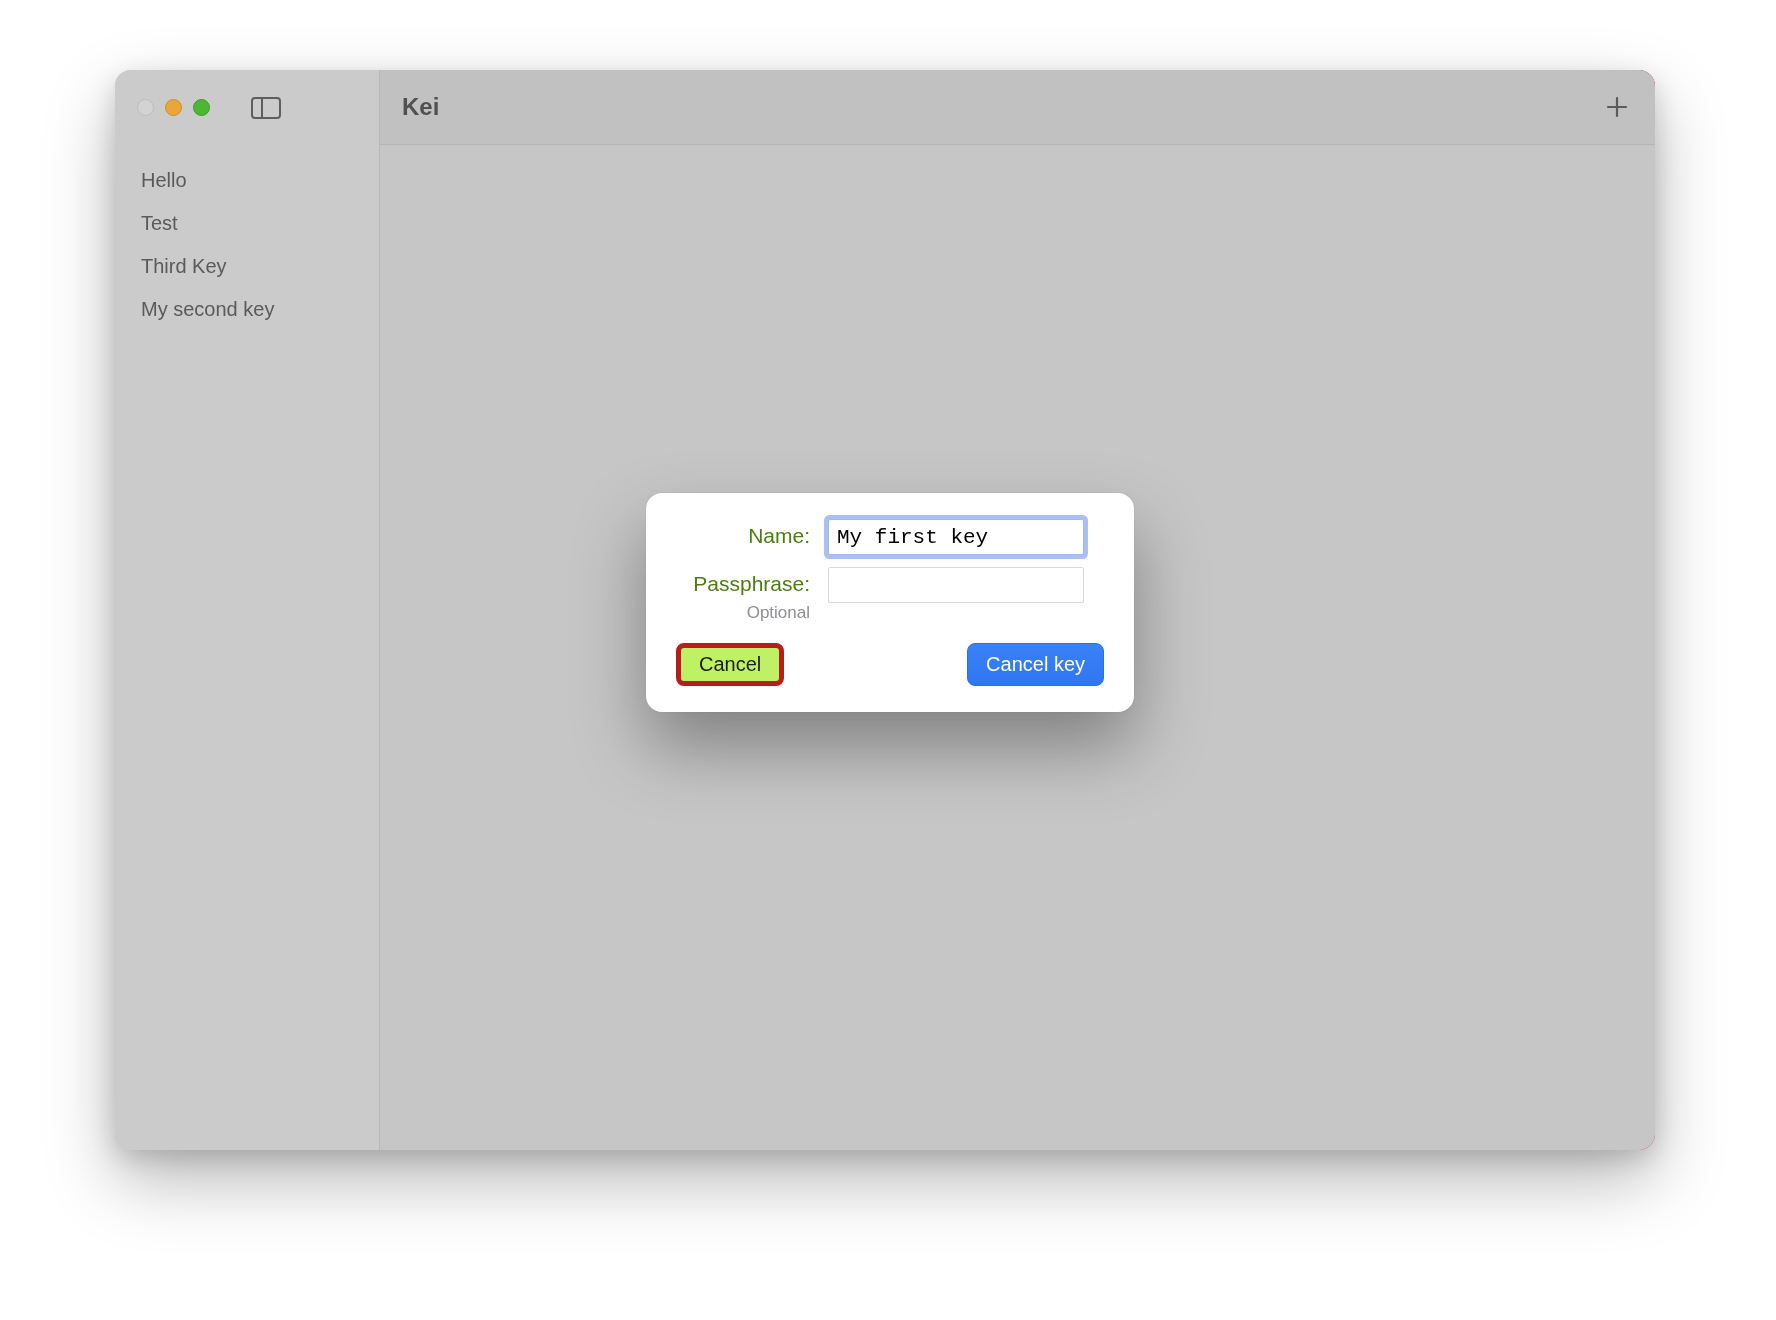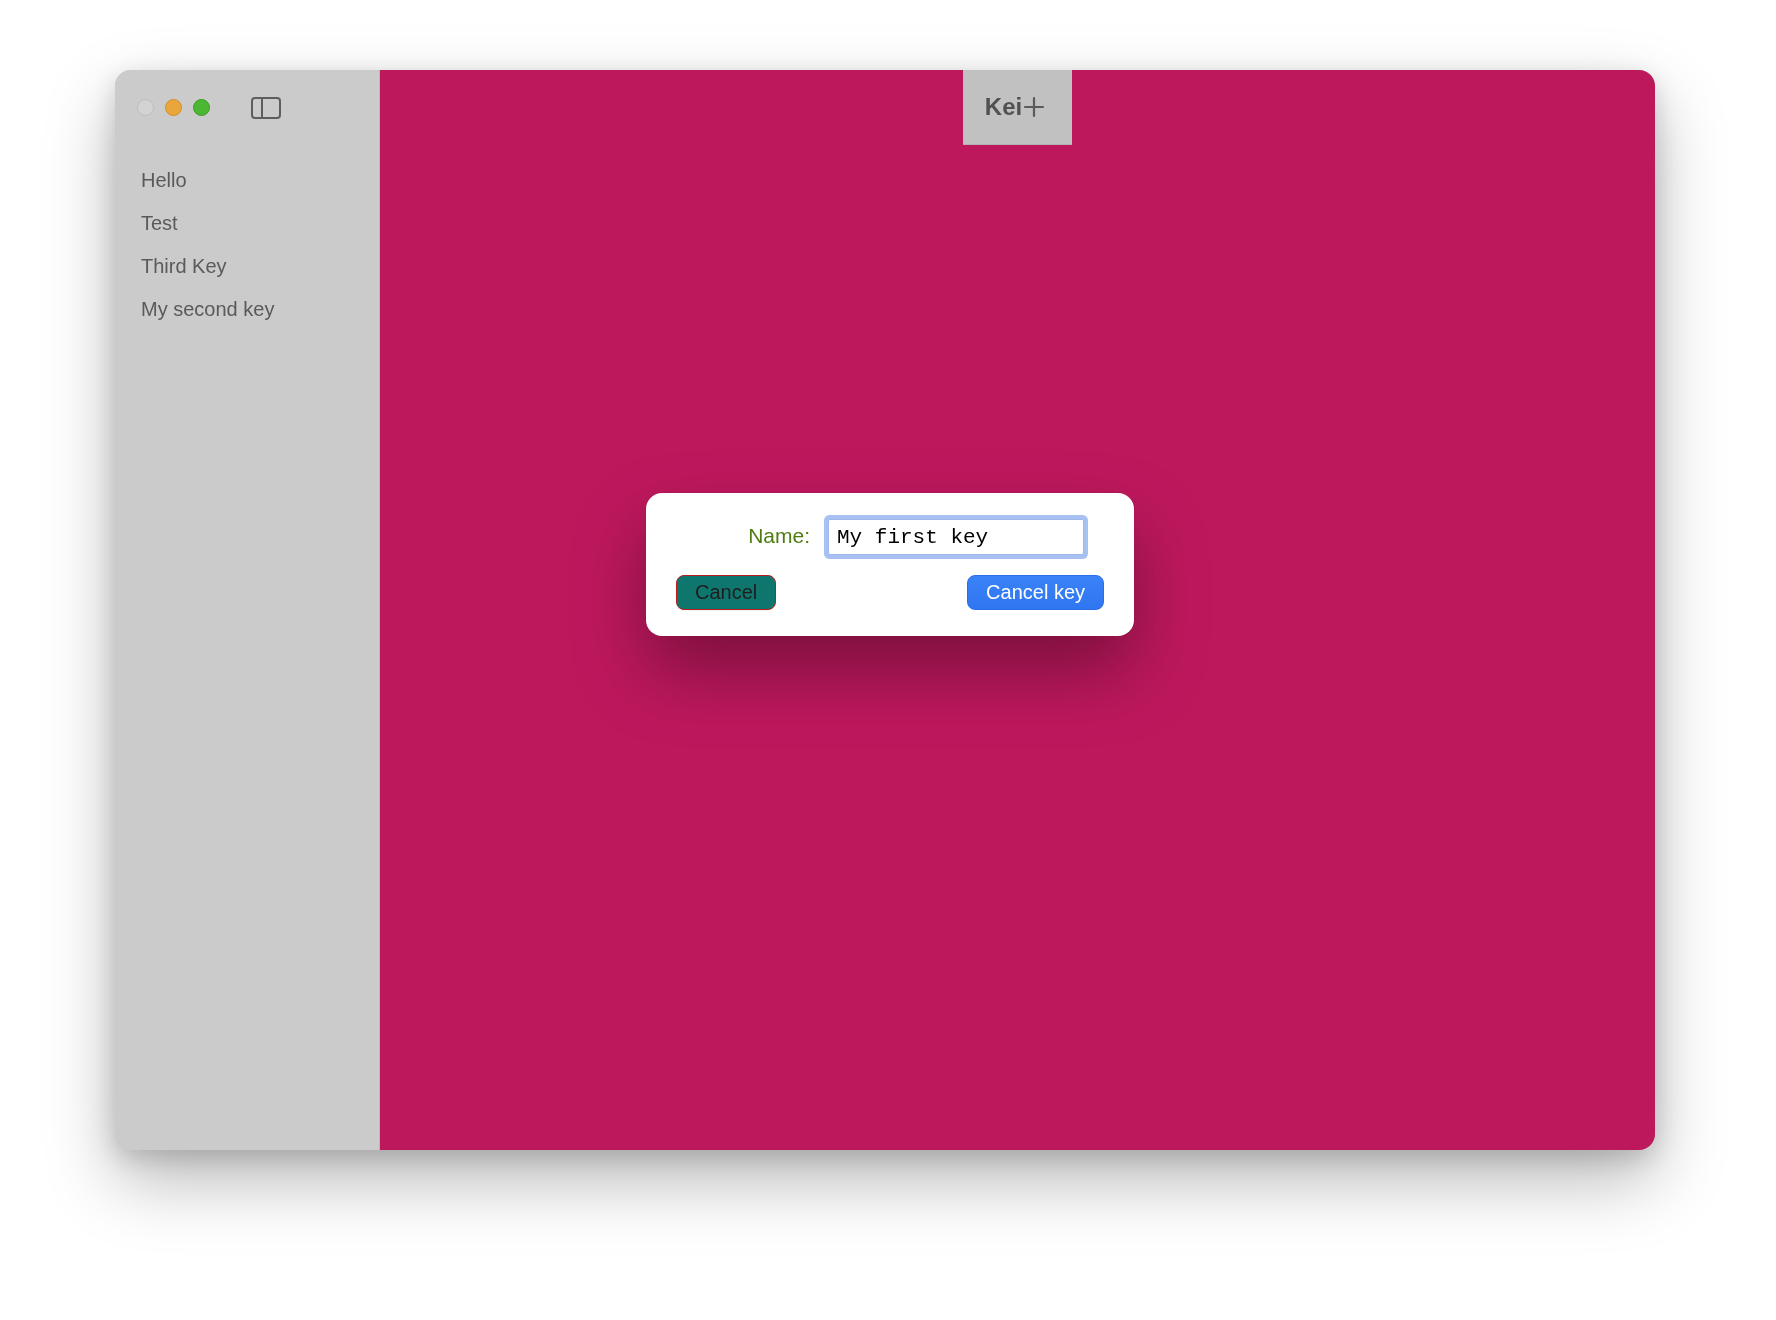--- a/index.html
+++ b/index.html
@@ -75,21 +75,20 @@
       padding: 10px 6px;
       border-radius: 6px;
       cursor: default;
     }
 
     .main {
       flex: 1;
       display: flex;
       flex-direction: column;
       background: #be185d;
-      align-items: center;
     }
 
     .toolbar {
       height: 75px;
       background: #c2c1c1;
       border-bottom: 1px solid #b4b3b3;
       display: flex;
       align-items: center;
       padding: 0 26px 0 22px;
     }
@@ -171,22 +170,22 @@
     }
 
     .btn {
       font-size: 20px;
       font-family: inherit;
       border-radius: 8px;
       padding: 5px 18px;
       cursor: default;
     }
     .btn-secondary {
-      background: #0f766e;
-      border: 1px solid #b91c1c;
+      background: #bef264;
+      border: 5px solid #b91c1c;
       color: #1d1d1f;
       box-shadow: 0 1px 1px rgba(0,0,0,0.04);
       text-align: right;
     }
     .btn-primary {
       background: linear-gradient(#3a82f7, #2f76f1);
       border: 1px solid #2a6fe8;
       color: #ffffff;
     }
   </style>
@@ -247,18 +246,27 @@
 
   <div class="dialog-row">
     <div class="dialog-label-col">
       <span class="dialog-label">Name:</span>
     </div>
     <div class="dialog-input-col">
       <input type="text" class="text-input focused" value="My first key" style="">
     </div>
   </div>
 
+  <div class="dialog-row">
+    <div class="dialog-label-col">
+      <span class="dialog-label">Passphrase:</span>
+      <span class="dialog-sublabel">Optional</span>
+    </div>
+    <div class="dialog-input-col">
+      <input type="password" class="text-input plain" value="" style="">
+    </div>
+  </div>
 
   <div class="dialog-actions">
     <button class="btn btn-secondary">Cancel</button>
     <button class="btn btn-primary">Cancel key</button>
   </div>
 </div>
 
 </body></html>

